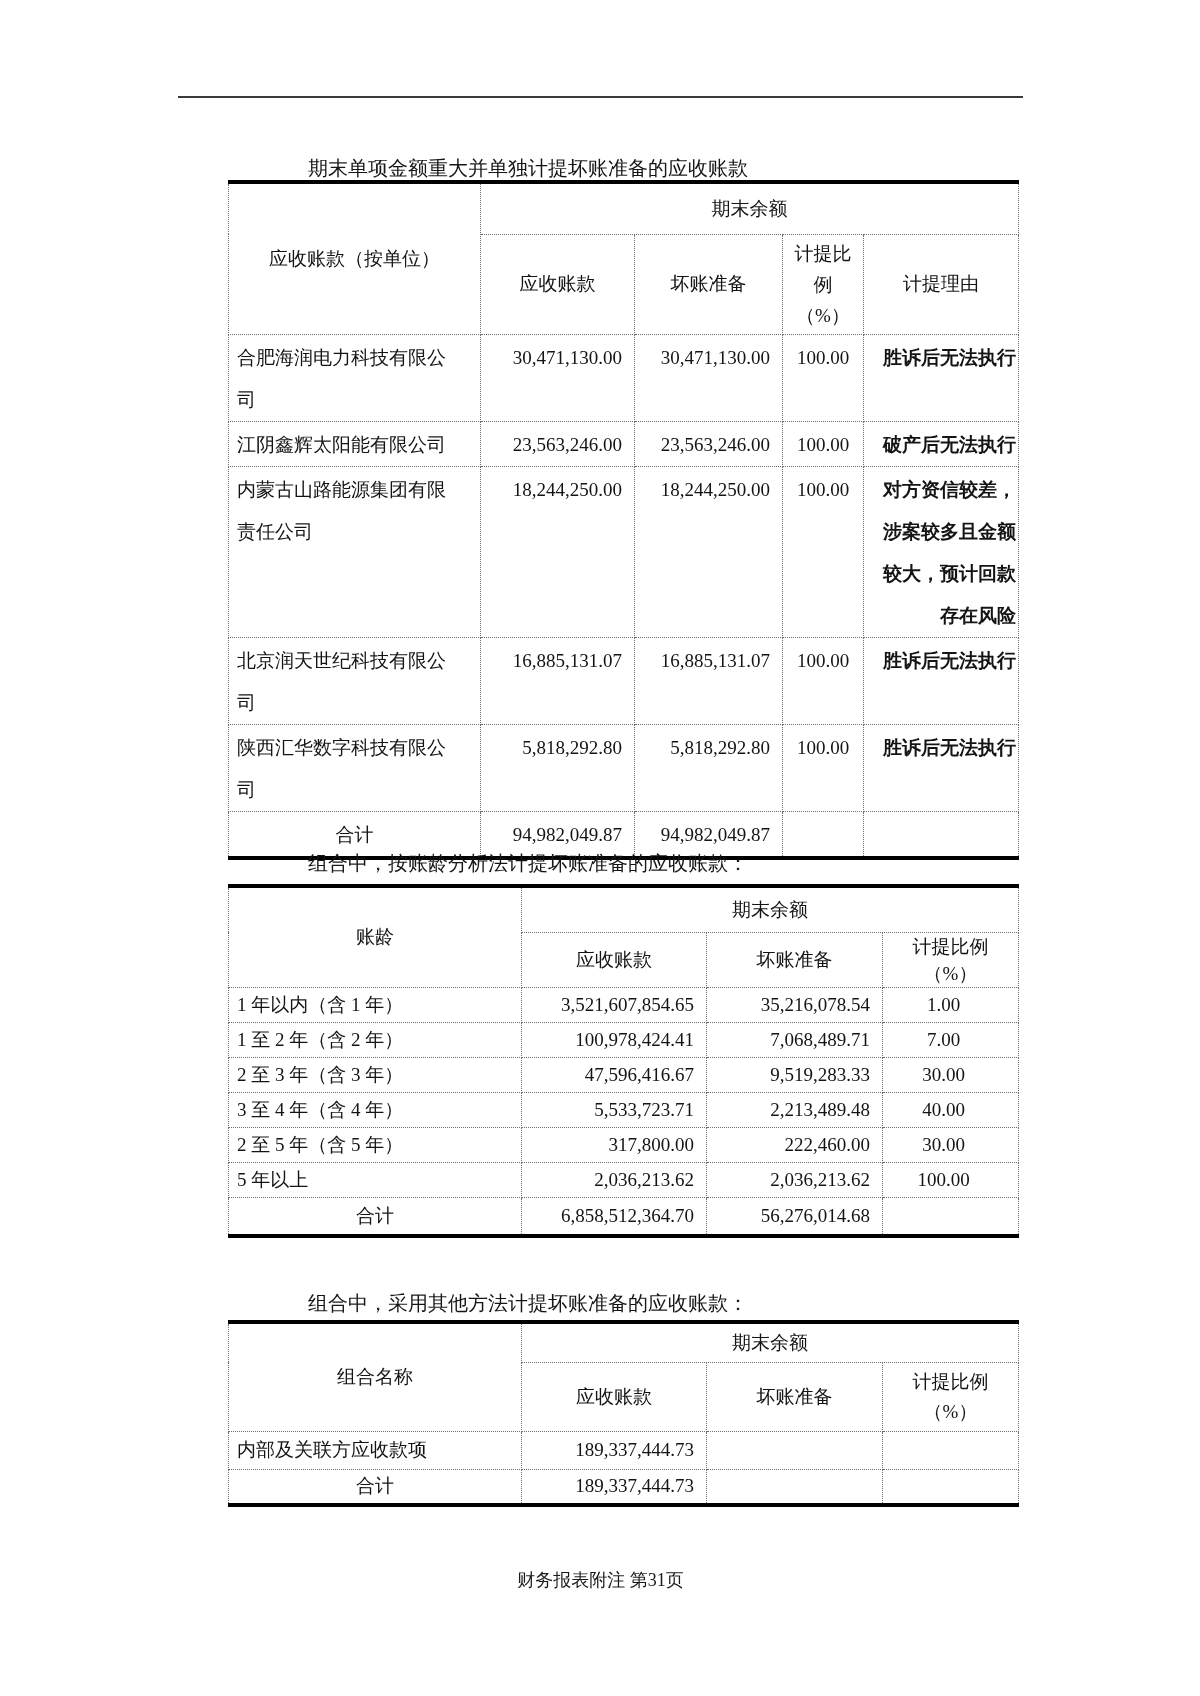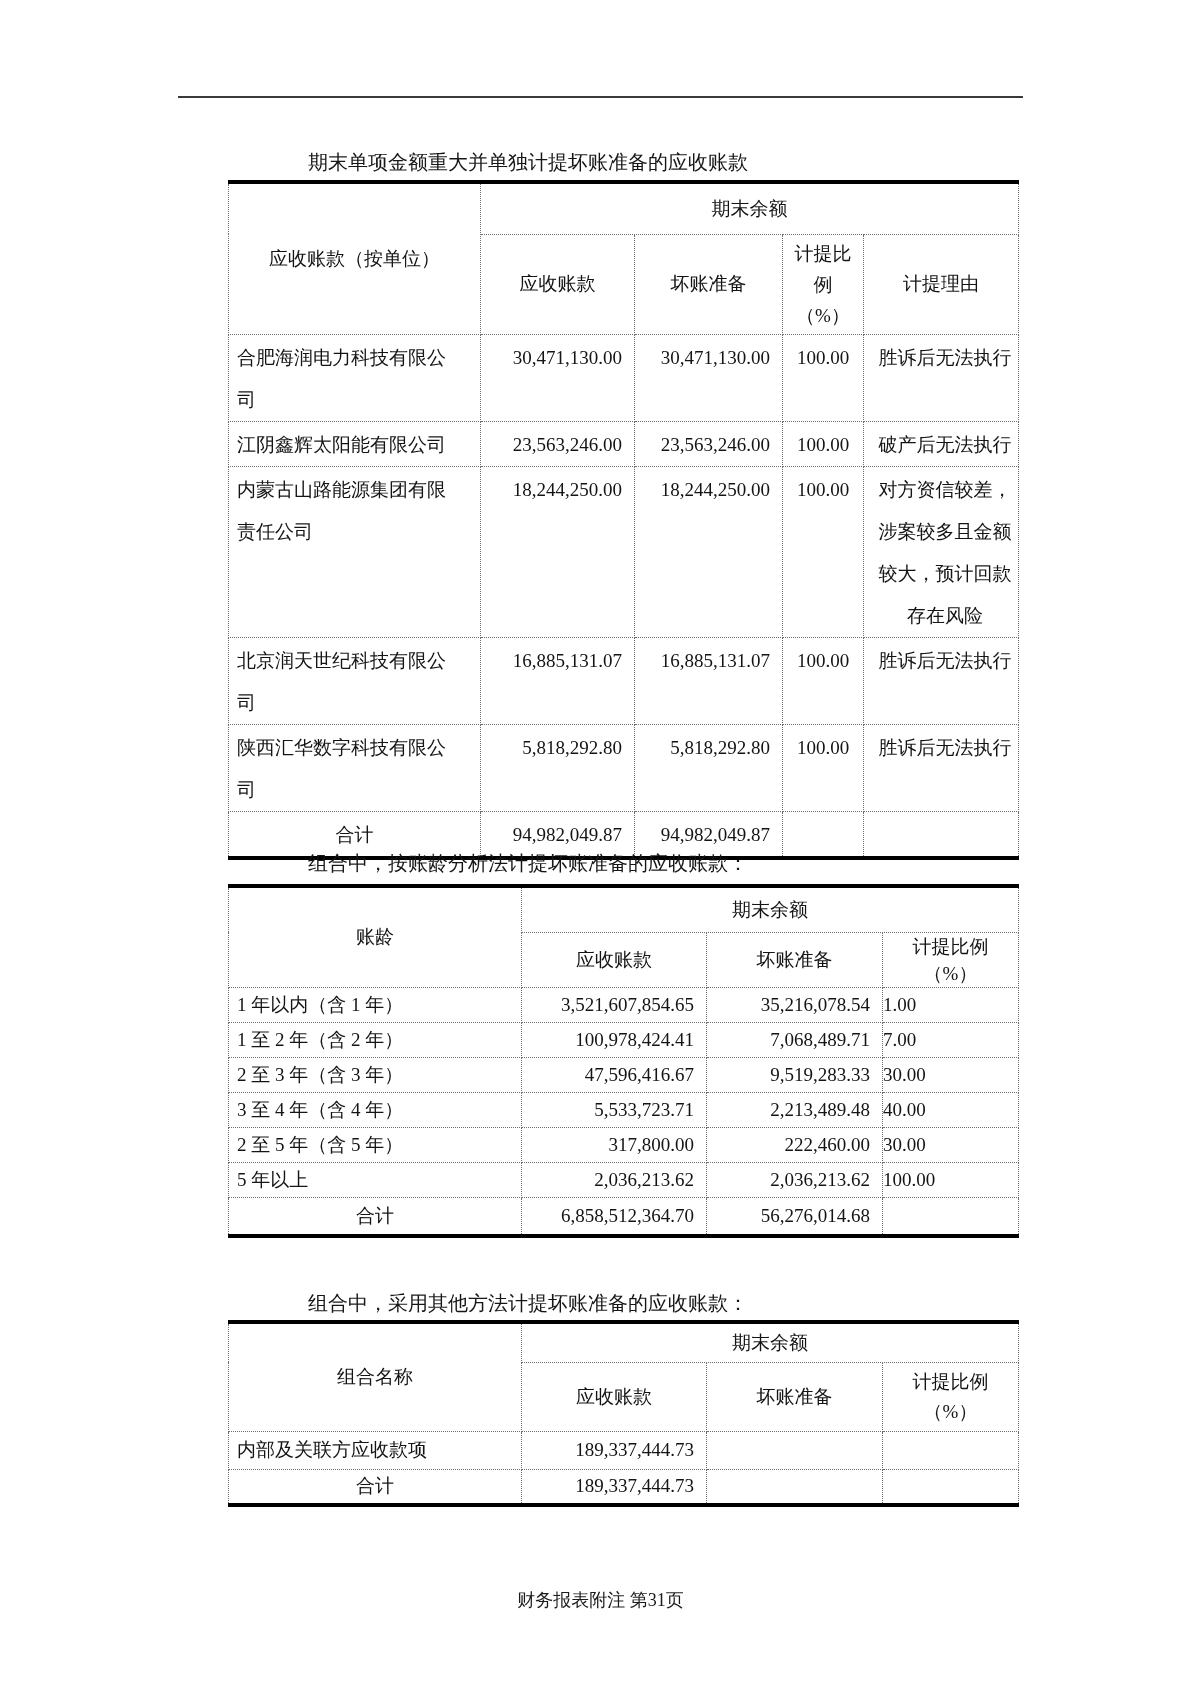--- a/index.html
+++ b/index.html
@@ -16,21 +16,21 @@
     position:absolute; left:178px; top:96px;
     width:845px; height:0;
     border-top:2px solid #3a3a3a;
   }
   .tbl-title {
     position:absolute; left:308px;
     font-size:20px; line-height:24px;
     color:#161616;
     white-space:nowrap;
   }
-  .s1-title { top:150px; }
+  .s1-title { top:156px; }
   .s2-title { top:851px; }
   .s3-title { top:1291px; }
 
   table.fin-table {
     position:absolute; left:228px;
     width:790px;
     border-collapse:collapse;
     table-layout:fixed;
     border-top:4px solid #000;
     border-bottom:4px solid #000;
@@ -50,39 +50,39 @@
   }
   th.grp  { text-align:center; vertical-align:middle; }
   th.sub  { text-align:center; vertical-align:middle; }
   th.side { text-align:center; vertical-align:middle; }
 
   
   .t1 tbody td { vertical-align:top; line-height:42px; padding-top:2px; }
   .t1 td.name   { text-align:left;  padding-left:8px;  padding-right:4px; }
   .t1 td.num    { text-align:right; padding-right:12px; }
   .t1 td.pct    { text-align:center; }
-  .t1 td.reason { text-align:center;  padding-left:10px; padding-right:2px; }
+  .t1 td.reason { text-align:right;  padding-left:10px; padding-right:2px;font-weight:bold; }
   .t1 td.total-label { text-align:center; vertical-align:middle; }
   .t1 tr.total td { vertical-align:middle; }
   .t1 th.sub.ratio { line-height:31px; }
 
   
   .t2 tbody td, .t3 tbody td { vertical-align:middle; }
   .t2 td.label, .t3 td.label { text-align:left; padding-left:8px; }
   .t2 td.num,   .t3 td.num   { text-align:right; padding-right:12px; }
-  .t2 td.pct,   .t3 td.pct   { text-align:left; padding-right:14px; }
+  .t2 td.pct,   .t3 td.pct   { text-align:center; padding-right:14px; }
   .t2 td.total-label, .t3 td.total-label { text-align:center; }
   .t2 th.sub.ratio { line-height:27px; }
   .t3 th.sub.ratio { line-height:30px; }
 
   .page-footer {
     position:absolute; left:178px; top:1568px;
     width:845px;
     text-align:center;
-    font-size:18px; color:#1a1a1a;margin-top:20px;
+    font-size:18px; color:#1a1a1a;
   }
 </style>
 </head>
 <body>
 
 <div class="page">
 
   <div class="top-rule"></div>
 
   <div class="tbl-title s1-title">期末单项金额重大并单独计提坏账准备的应收账款</div>

